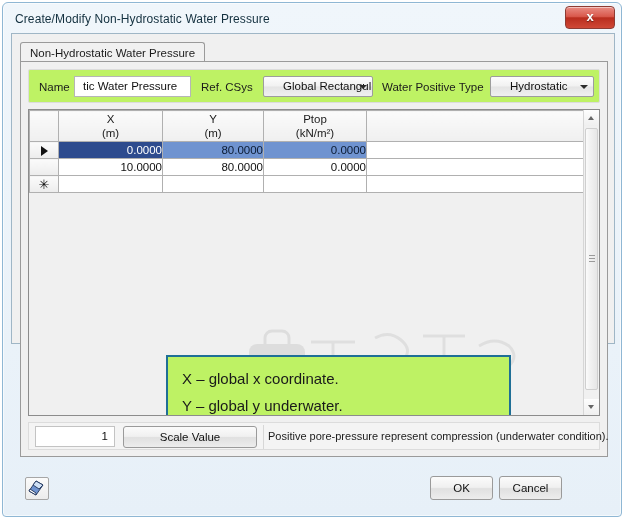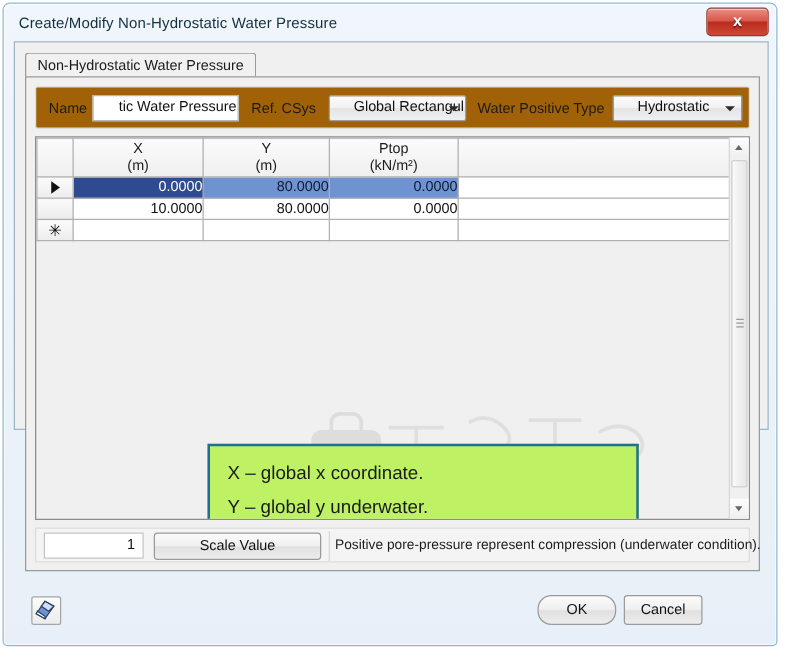--- a/index.html
+++ b/index.html
@@ -117,39 +117,39 @@
   }
 
   
   .formgroup {
     position: absolute;
     left: 7px;
     top: 7px;
     width: 572px;
     height: 34px;
     border: 1px solid #dcdcdc;
-    background: #a16207;
+    background: #bef264;
     border-radius: 2px;
     box-sizing: border-box;
   }
   .lbl {
     position: absolute;
     font-size: 11.5px;
     color: #1b1b1b;
     line-height: 14px;
     white-space: nowrap;
   }
   .textbox {
     position: absolute;
     box-sizing: border-box;
     background: #ffffff;
     border: 1px solid #b6b6b6;
     font-size: 11.5px;
     color: #101010;
-    padding: 0 20px;
+    padding: 0 8px;
     line-height: 19px;
     height: 21px;
     white-space: nowrap;
     overflow: hidden;
     cursor: text;
   }
   .combo {
     position: absolute;
     box-sizing: border-box;
     height: 21px;
@@ -412,21 +412,21 @@
     border-radius: 2px;
     cursor: pointer;
   }
   .footer-btn {
     position: absolute;
     top: 3px;
     width: 63px;
     height: 24px;
     line-height: 22px;
   }
-  #btn-ok     { left: 419px; border-radius: 11px; }
+  #btn-ok     { left: 419px; }
   #btn-cancel { left: 488px; }
   #btn-apply  { left: 555px; }
 </style>
 </head>
 <body>
 
 <div id="screen">
   <div class="window">
 
     <div class="titlebar">

